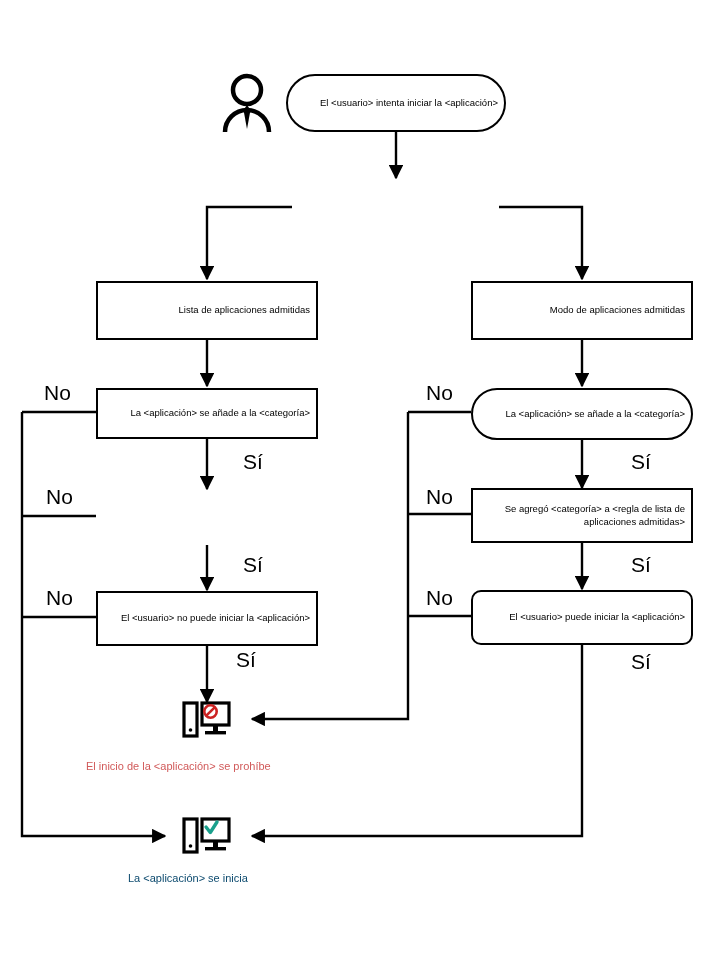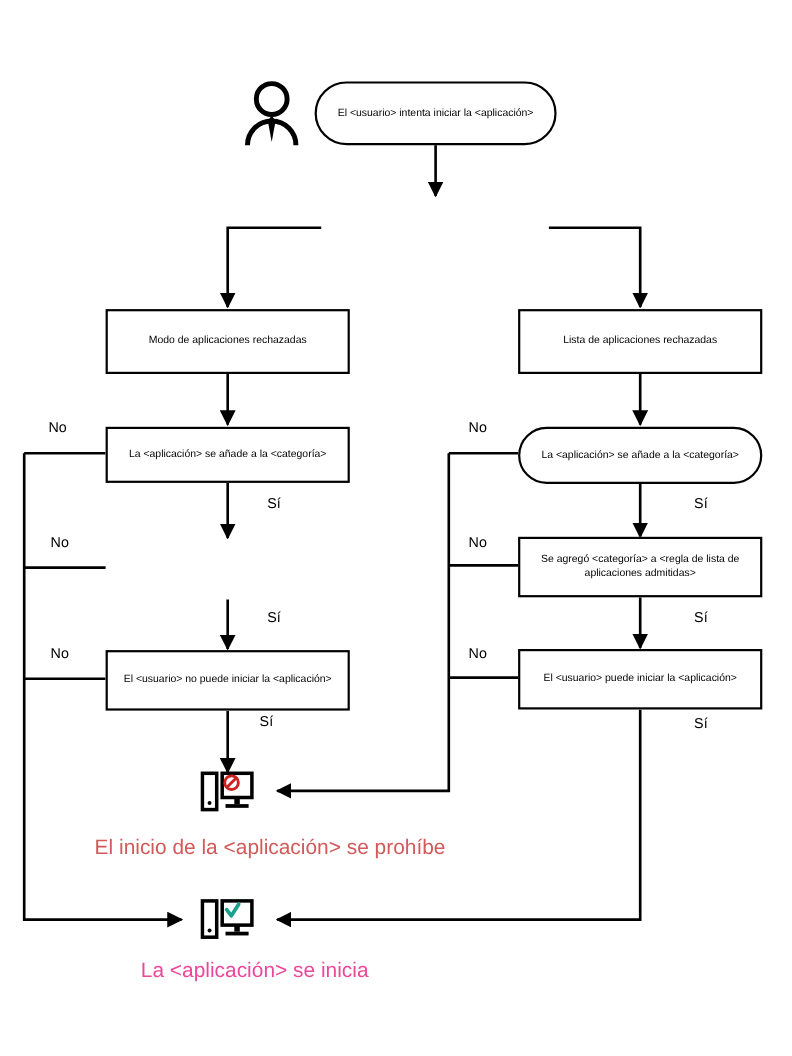--- a/index.html
+++ b/index.html
@@ -36,40 +36,40 @@
     display: flex;
     align-items: center;
     justify-content: center;
     text-align: center;
     color: #000000;
     line-height: 1.35;
     padding: 2px 6px;
   }
   .node.rect { border-radius: 0; }
   .node.stadium { border-radius: 999px; }
-  .node .txt { display: block; width: 100%; }
+  .node .txt { display: block; width: 100%; text-align: right; }
 
   .fs-small { font-size: 9.5px; }
 
   
   .edge-label {
     position: absolute;
-    font-size: 13px;
+    font-size: 21px;
     color: #000000;
     white-space: nowrap;
   }
 
   
   .caption {
     position: absolute;
-    font-size: 19px;
+    font-size: 11px;
     white-space: nowrap;
   }
   .caption.deny  { color: #d15a5a; }
-  .caption.allow { color: #ec4899; }
+  .caption.allow { color: #0c4a6e; }
 
   
   .icon-wrap {
     position: absolute;
     line-height: 0;
   }
 </style>
 </head>
 <body>
 
@@ -122,45 +122,45 @@
       <path d="M 26 33 L 29.5 38 L 26 57 L 22.5 38 Z" fill="#000"></path>
     </svg>
   </div>
 
   <div class="node stadium fs-small" style="left:286px; top:74px; width:220px; height:58px;">
     <span class="txt">El &lt;usuario&gt; intenta iniciar la &lt;aplicación&gt;</span>
   </div>
 
 
   <div class="node rect fs-small" style="left:96px; top:281px; width:222px; height:59px;">
-    <span class="txt">Modo de aplicaciones rechazadas</span>
+    <span class="txt">Lista de aplicaciones admitidas</span>
   </div>
 
   <div class="node rect fs-small" style="left:471px; top:281px; width:222px; height:59px;">
-    <span class="txt">Lista de aplicaciones rechazadas</span>
+    <span class="txt">Modo de aplicaciones admitidas</span>
   </div>
 
   <div class="node rect fs-small" style="left:96px; top:388px; width:222px; height:51px;">
     <span class="txt">La &lt;aplicación&gt; se añade a la &lt;categoría&gt;</span>
   </div>
 
   <div class="node stadium fs-small" style="left:471px; top:388px; width:222px; height:52px;">
     <span class="txt">La &lt;aplicación&gt; se añade a la &lt;categoría&gt;</span>
   </div>
 
 
   <div class="node rect fs-small" style="left:96px; top:591px; width:222px; height:55px;">
     <span class="txt">El &lt;usuario&gt; no puede iniciar la &lt;aplicación&gt;</span>
   </div>
 
   <div class="node rect fs-small" style="left:471px; top:488px; width:222px; height:55px;">
     <span class="txt">Se agregó &lt;categoría&gt; a &lt;regla de lista de aplicaciones admitidas&gt;</span>
   </div>
 
-  <div class="node rect fs-small" style="left:471px; top:590px; width:222px; height:55px;">
+  <div class="node rect fs-small" style="left:471px; top:590px; width:222px; height:55px;border-radius:10px;">
     <span class="txt">El &lt;usuario&gt; puede iniciar la &lt;aplicación&gt;</span>
   </div>
 
   <div class="edge-label" style="left:44px; top:381px;">No</div>
   <div class="edge-label" style="left:46px; top:485px;">No</div>
   <div class="edge-label" style="left:46px; top:586px;">No</div>
 
   <div class="edge-label" style="left:243px; top:450px;">Sí</div>
   <div class="edge-label" style="left:243px; top:553px;">Sí</div>
   <div class="edge-label" style="left:236px; top:648px;">Sí</div>

